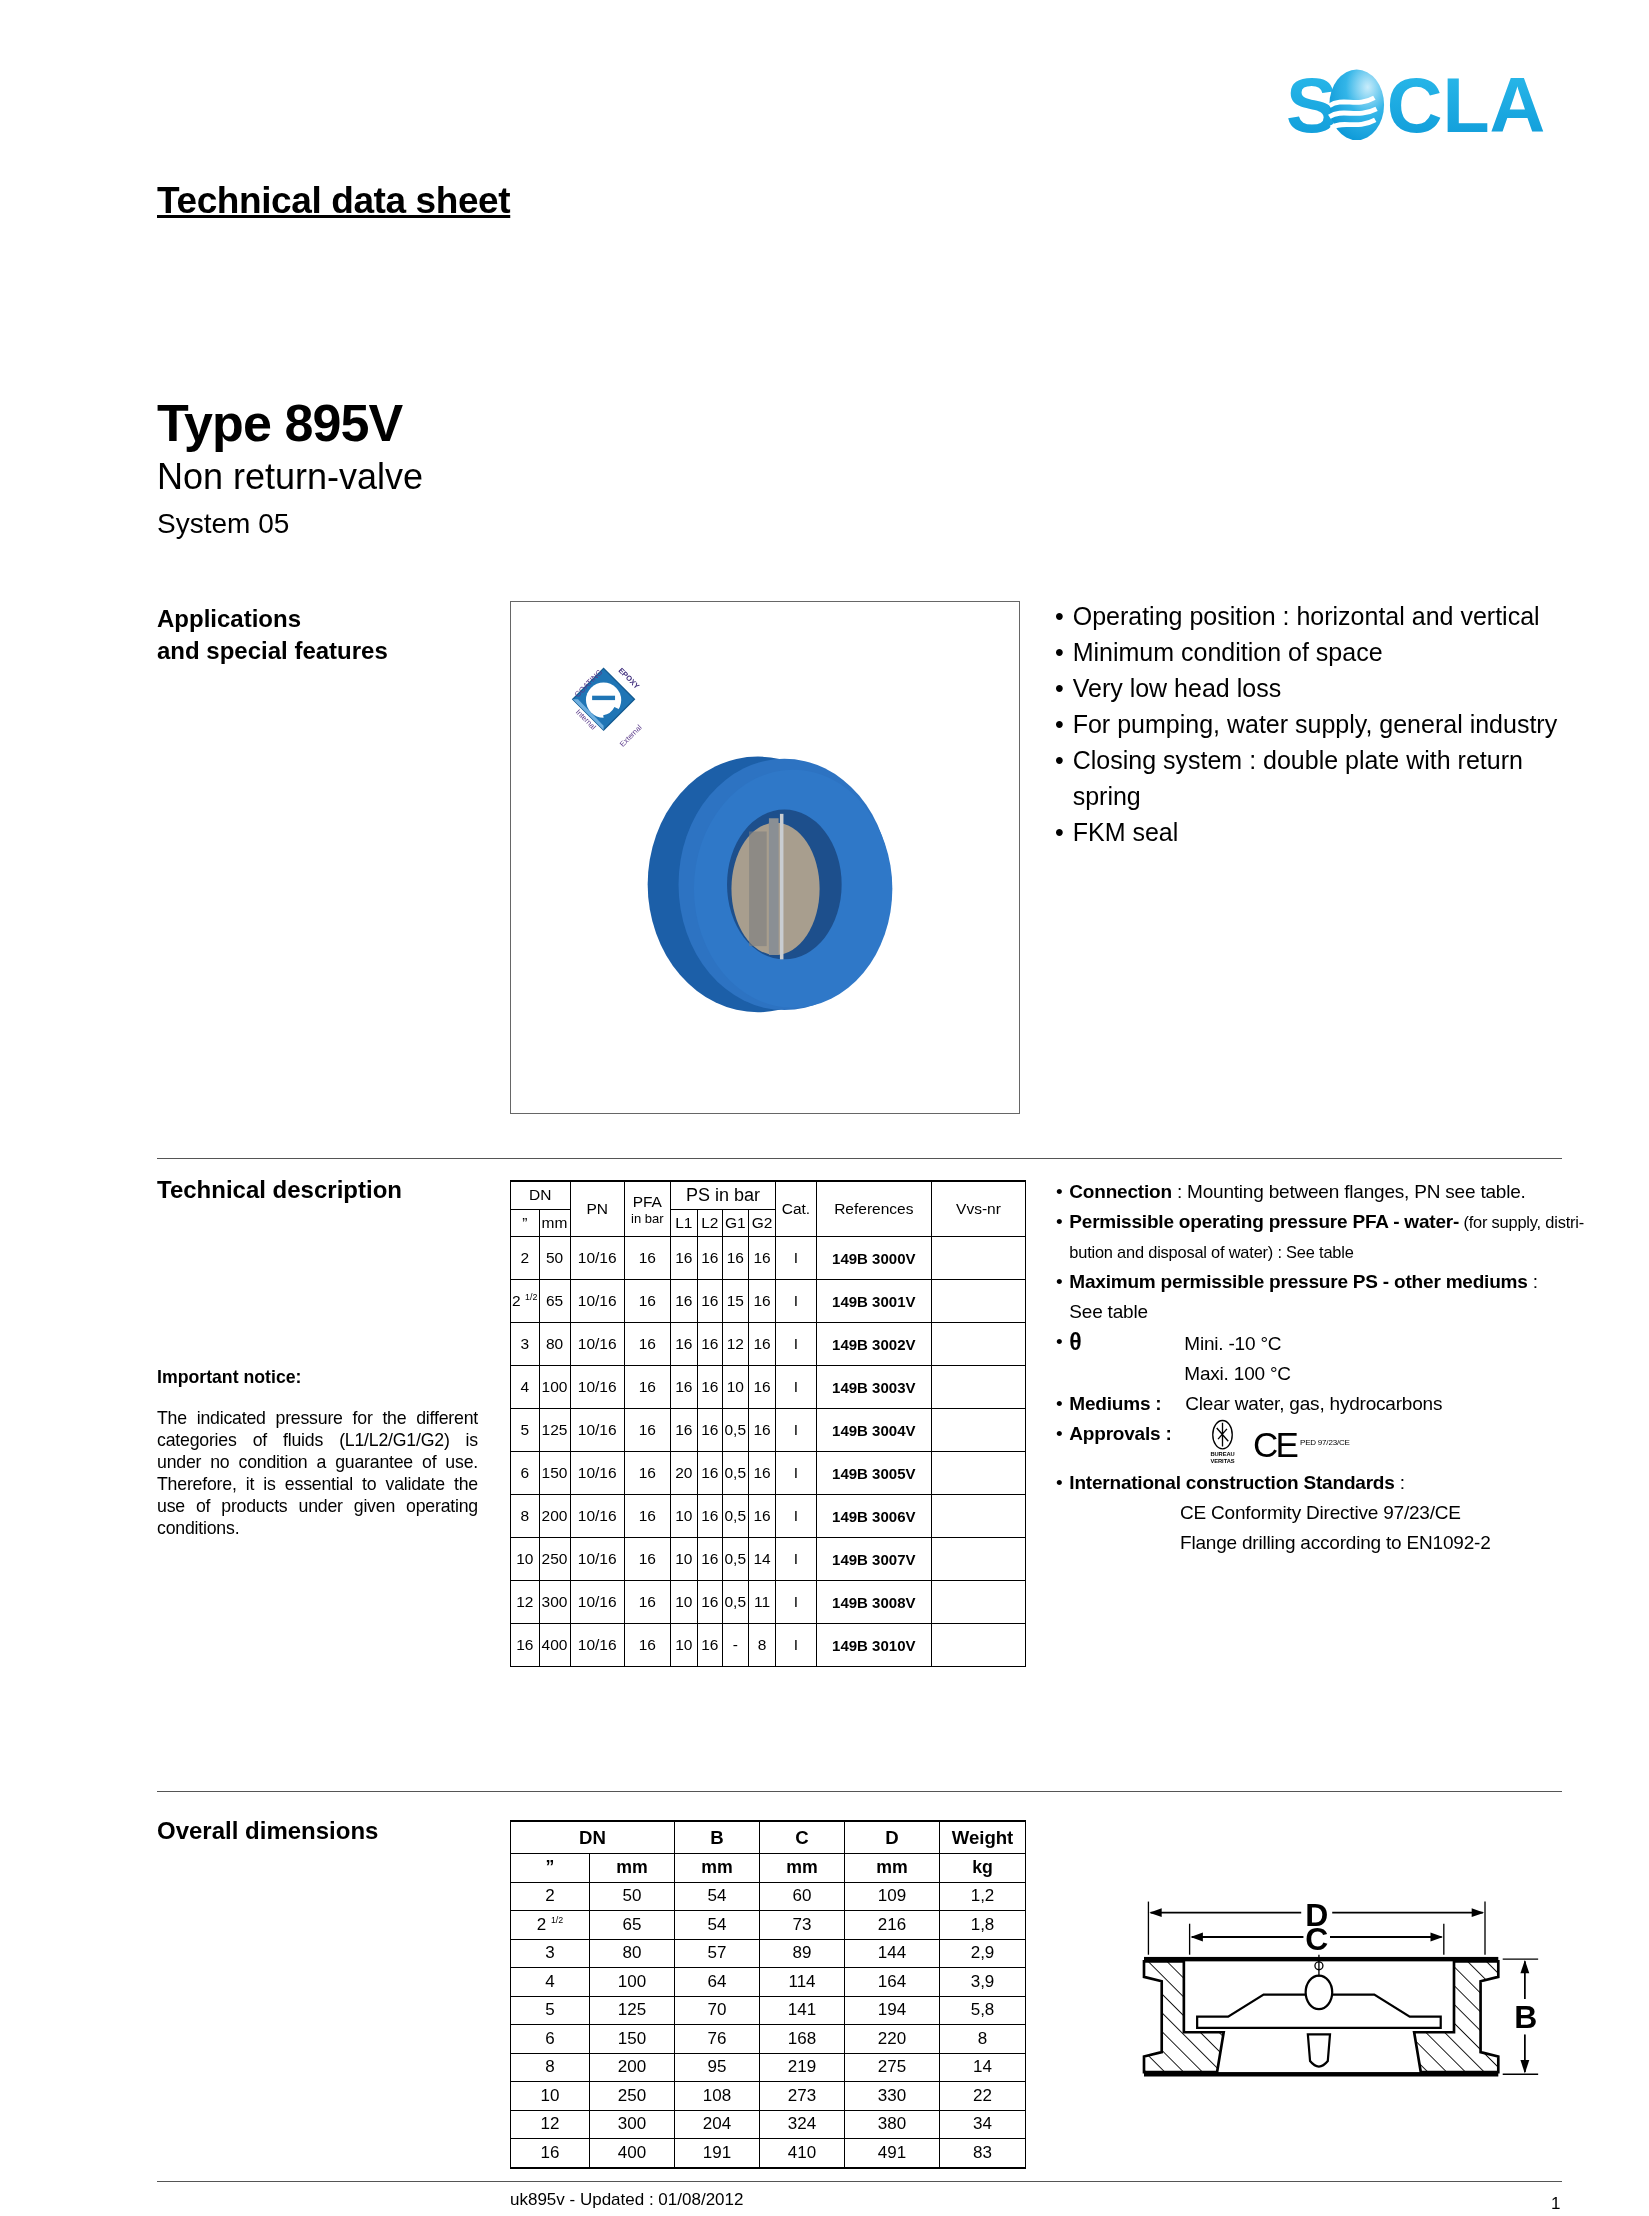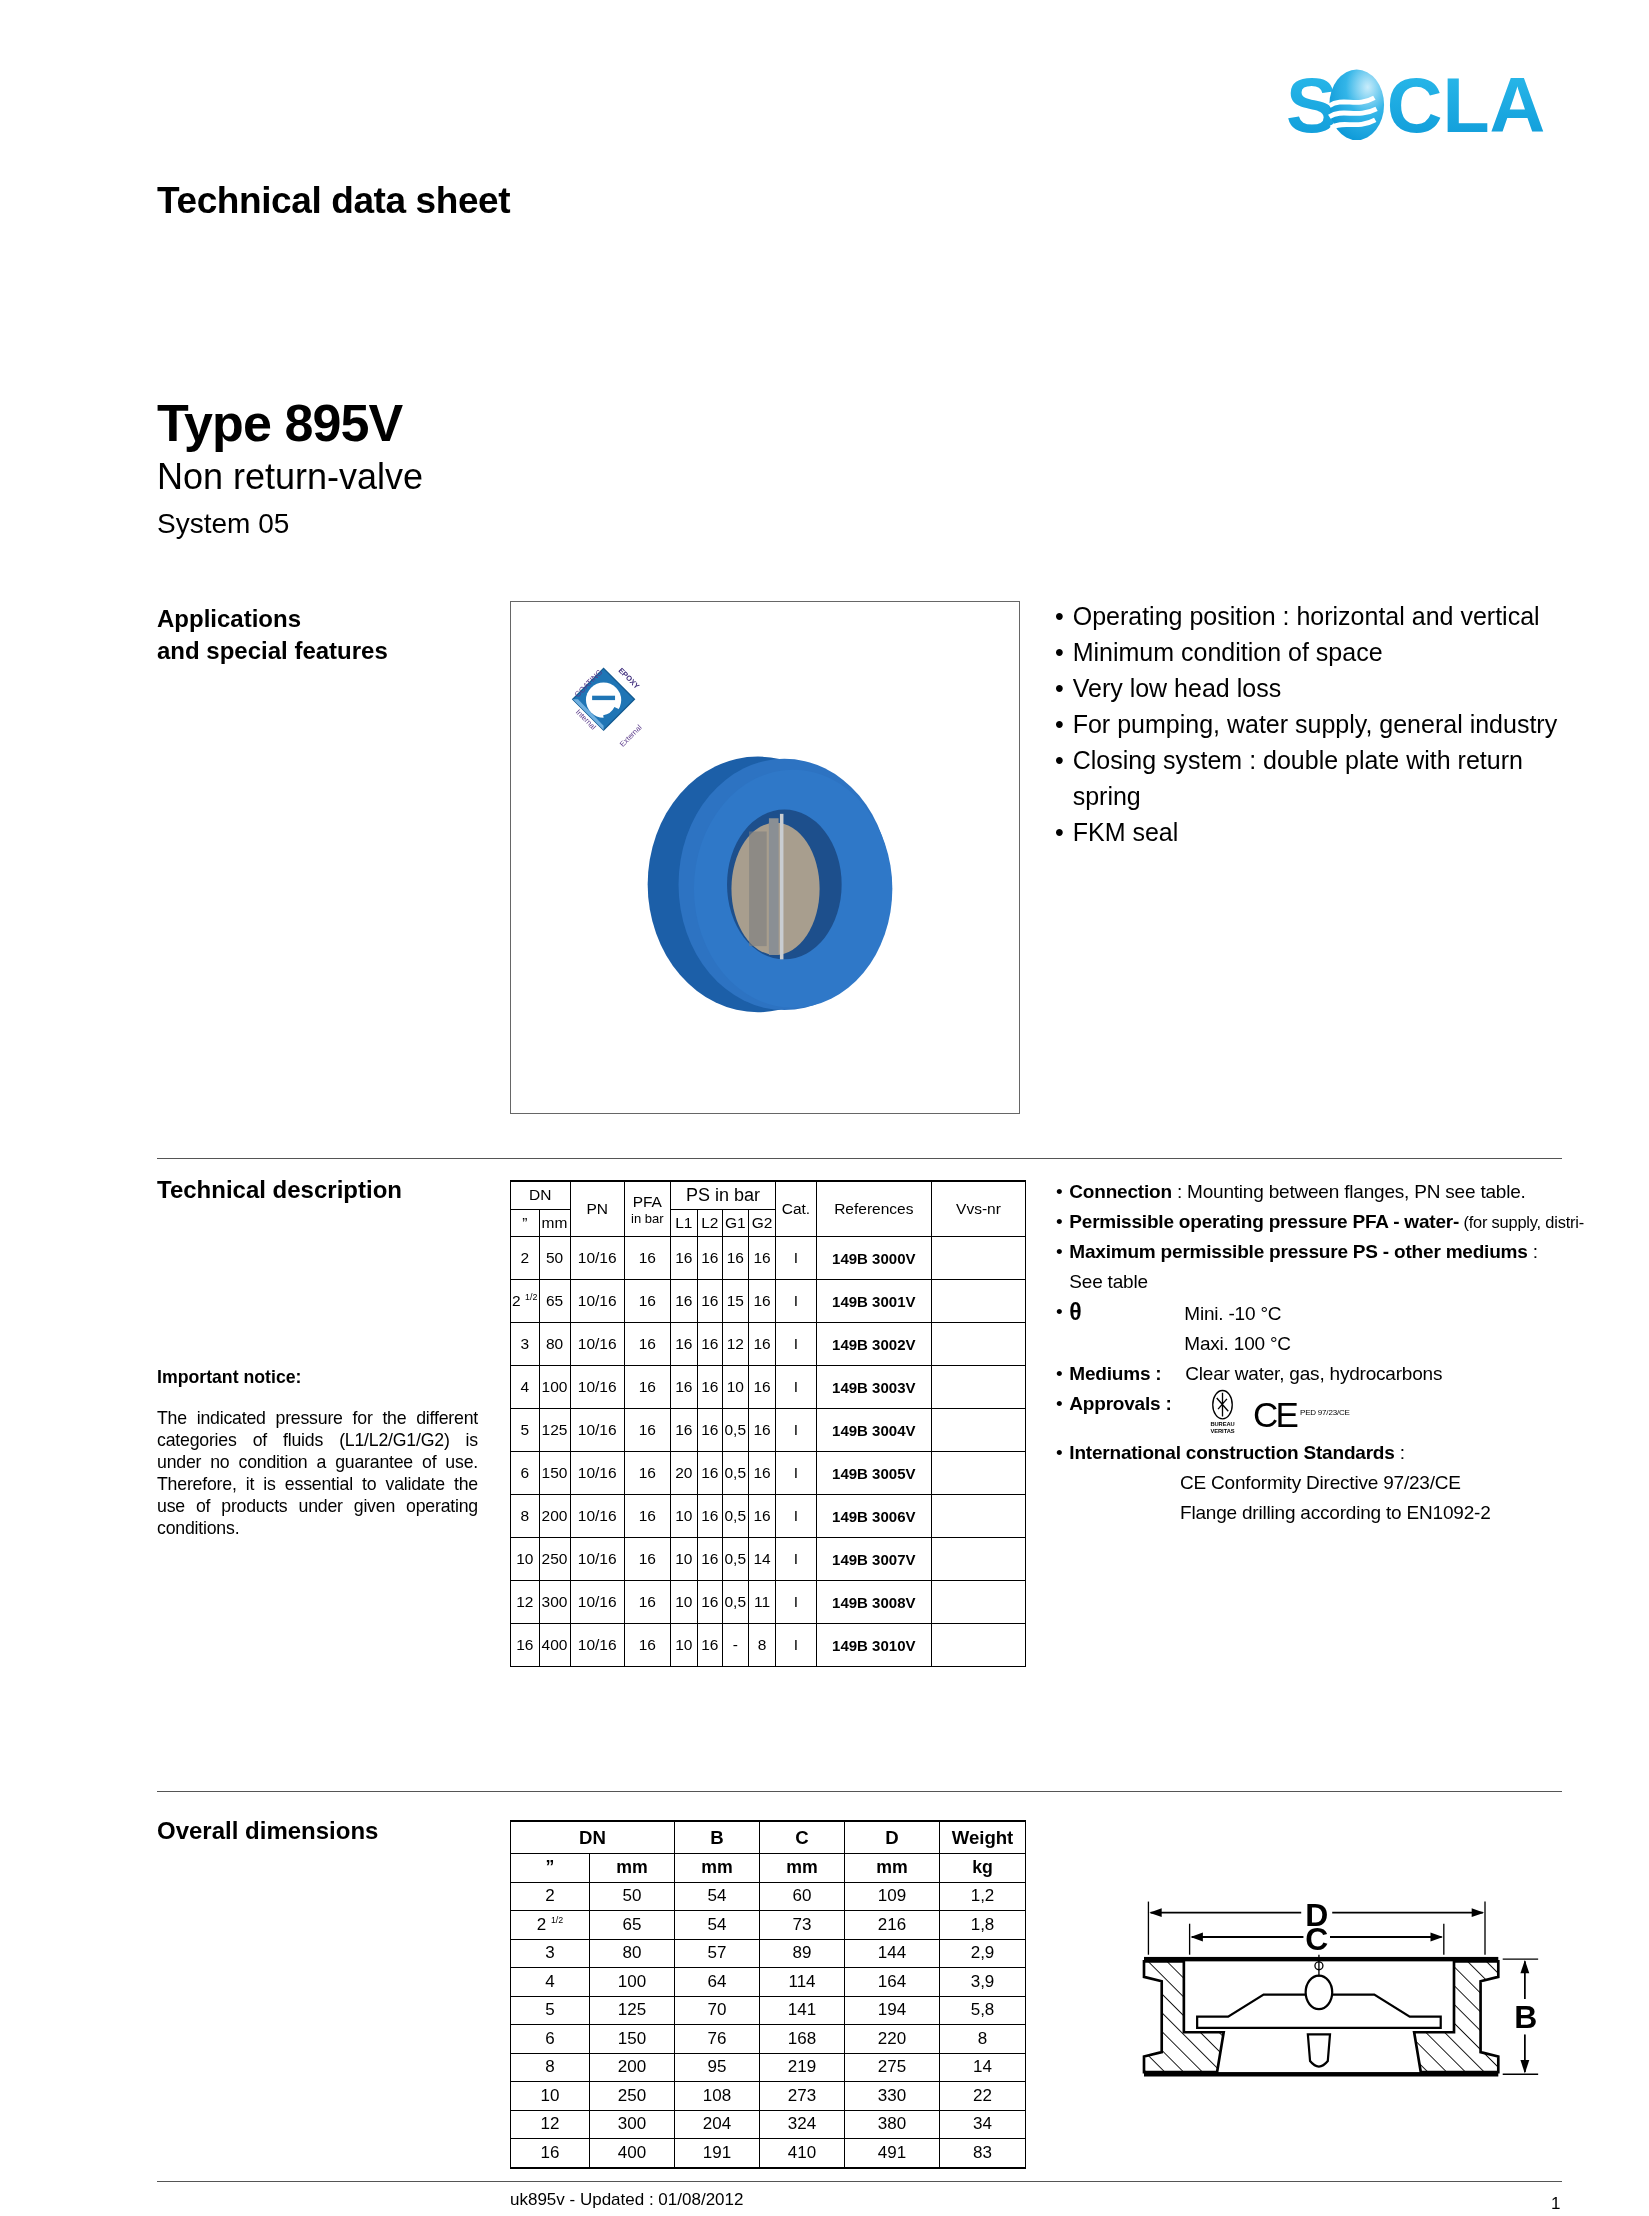--- a/index.html
+++ b/index.html
@@ -4,21 +4,21 @@
 <style>
   html, body { margin:0; padding:0; background:#ffffff; }
   body { width:1649px; height:2332px; position:relative; overflow:hidden;
          font-family:"Liberation Sans", sans-serif; color:#000; }
   .abs { position:absolute; }
 
   
   #logo { left:1281px; top:66px; width:297px; height:75px; }
   #logo svg { width:100%; height:100%; }
 
-  .doc-title { left:157px; top:180px; font-size:37px; font-weight:bold; letter-spacing:-0.4px; }
+  .doc-title { left:157px; top:180px; font-size:37px; font-weight:bold; letter-spacing:-0.4px;text-decoration:underline; }
   .type-title { left:157px; top:397px; font-size:52px; font-weight:bold; letter-spacing:-0.9px; line-height:1; }
   .subtitle { left:157px; top:459px; font-size:36px; line-height:1; }
   .system { left:157px; top:510px; font-size:28px; line-height:1; }
 
   .section-h { font-size:24px; font-weight:bold; line-height:1.35; }
   #apps-heading { left:157px; top:603px; width:310px; }
 
   
   #product-box { left:510px; top:601px; width:510px; height:513px; border:1.3px solid #666; box-sizing:border-box; background:#fff; }
 
@@ -307,20 +307,21 @@
         <td><span>I</span></td>
         <td class="ref"><span>149B 3010V</span></td>
         <td><span></span></td>
       </tr>
     </tbody>
 </table>
 
 <div id="specs" class="abs">
   <div class="row"><b>Connection</b><span> : Mounting between flanges, PN see table.</span></div>
   <div class="row"><b>Permissible operating pressure PFA - water-</b><span class="small"> (for supply, distri-</span></div>
+  <div class="row cont small">bution and disposal of water) : See table</div>
   <div class="row"><b>Maximum permissible pressure PS - other mediums</b><span> :</span></div>
   <div class="row cont">See table</div>
   <div class="row"><span class="theta">θ</span><span>Mini.  -10 °C</span></div>
   <div class="row cont"><span style="padding-left:115px">Maxi. 100 °C</span></div>
   <div class="row"><b style="display:inline-block;width:116px">Mediums :</b><span>Clear water, gas, hydrocarbons</span></div>
   <div class="row" id="approvals-row">
     <b>Approvals :</b>
     <div class="bv-logo">
       <svg viewBox="0 0 70 110" width="31" height="49" style="font-size:43px">
         <ellipse cx="35" cy="35" rx="22" ry="32" fill="none" stroke="#000" stroke-width="3"></ellipse>

